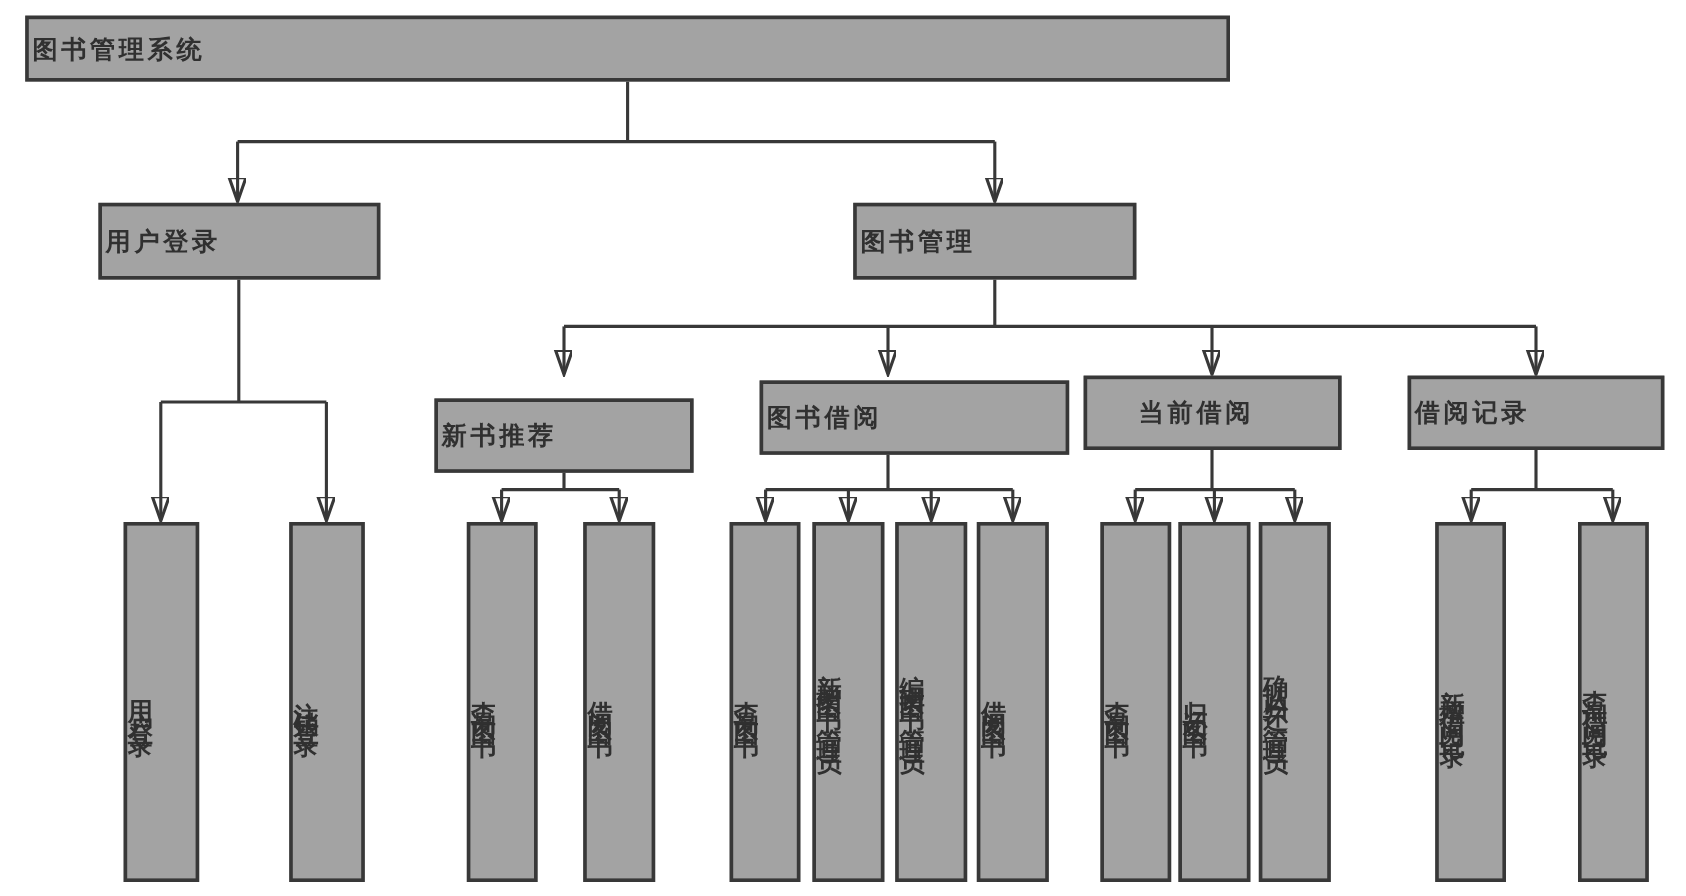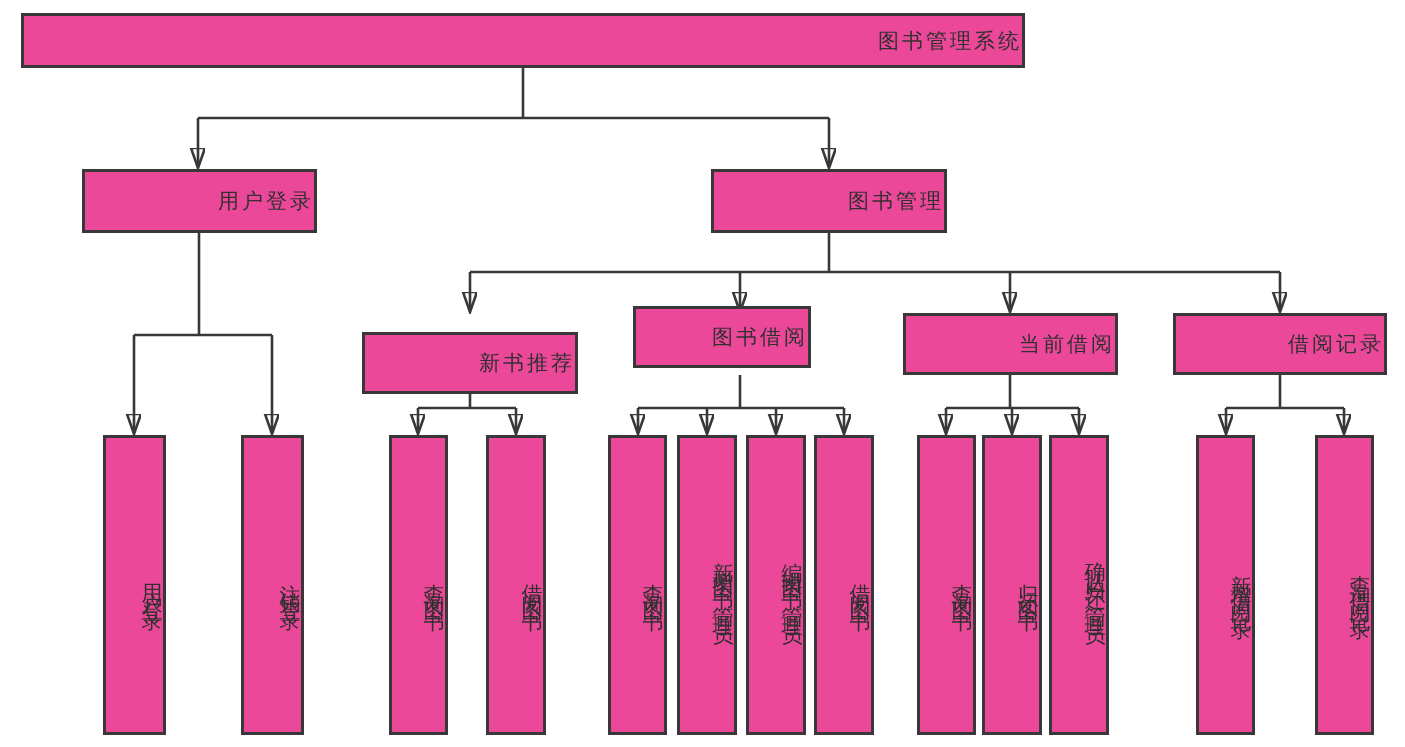--- a/index.html
+++ b/index.html
@@ -21,26 +21,27 @@
   }
   .connectors {
     position: absolute;
     left: 0; top: 0;
     width: 1405px; height: 747px;
   }
   .connectors path { stroke: var(--line); stroke-width: 2.6; fill: none; }
   .arrowhead-shape { fill: var(--line); }
   .node {
     position: absolute;
-    background: #ec4899;
+    background: #a3a3a3;
     border: 3px solid var(--border);
     display: flex;
     align-items: center;
-    justify-content: flex-end;
+    justify-content: flex-start;
     color: var(--text);
+    font-weight: bold;
   }
   .h-node .label {
     font-size: 21px;
     letter-spacing: 3px;
     text-indent: 3px;
     white-space: nowrap;
   }
   .v-node .label {
     writing-mode: vertical-rl;
     font-size: 21px;
@@ -104,28 +105,28 @@
     <path d="M1344 408 V433" marker-end="url(#arrow)"></path>
   </svg>
 
   <div class="node h-node" style="left:21px; top:13px; width:1004px; height:55px;">
     <span class="label">图书管理系统</span>
   </div>
 
   <div class="node h-node" style="left:82px; top:169px; width:235px; height:64px;">
     <span class="label">用户登录</span>
   </div>
-  <div class="node h-node" style="left:711px; top:169px; width:236px; height:64px;padding-left:48px;">
+  <div class="node h-node" style="left:711px; top:169px; width:236px; height:64px;">
     <span class="label">图书管理</span>
   </div>
 
   <div class="node h-node" style="left:362px; top:332px; width:216px; height:62px;">
     <span class="label">新书推荐</span>
   </div>
-  <div class="node h-node" style="left:633px; top:306px; width:178px; height:62px;">
+  <div class="node h-node" style="left:633px; top:317px; width:258px; height:62px;">
     <span class="label">图书借阅</span>
   </div>
   <div class="node h-node" style="left:903px; top:313px; width:215px; height:62px;padding-left:40px;">
     <span class="label">当前借阅</span>
   </div>
   <div class="node h-node" style="left:1173px; top:313px; width:214px; height:62px;">
     <span class="label">借阅记录</span>
   </div>
 
   <div class="node v-node" style="left:103px; top:435px; width:63px; height:300px;">

